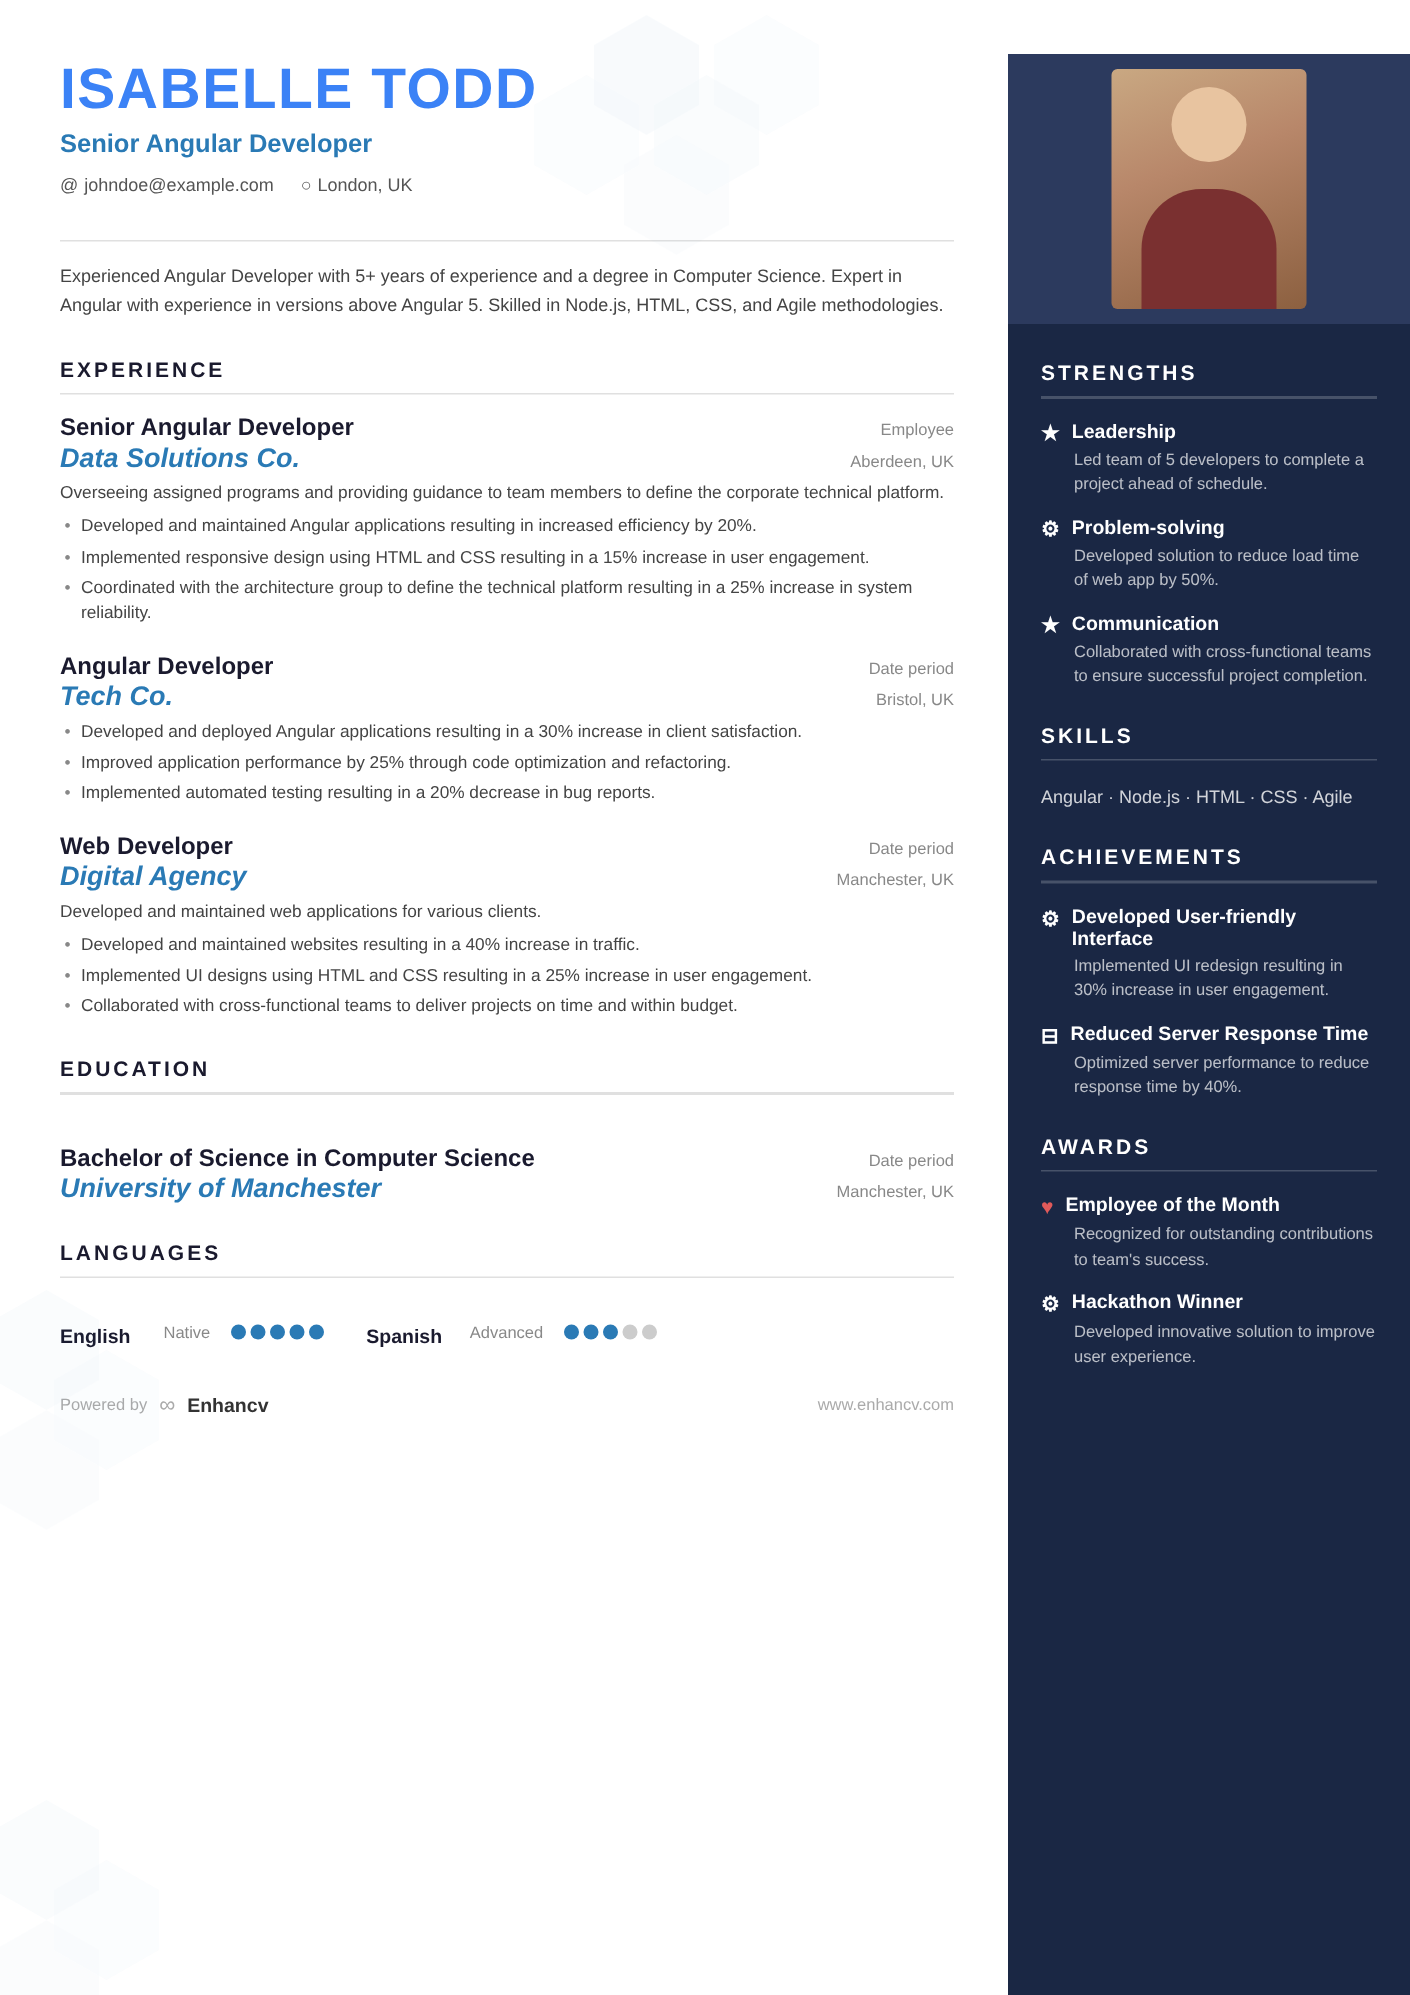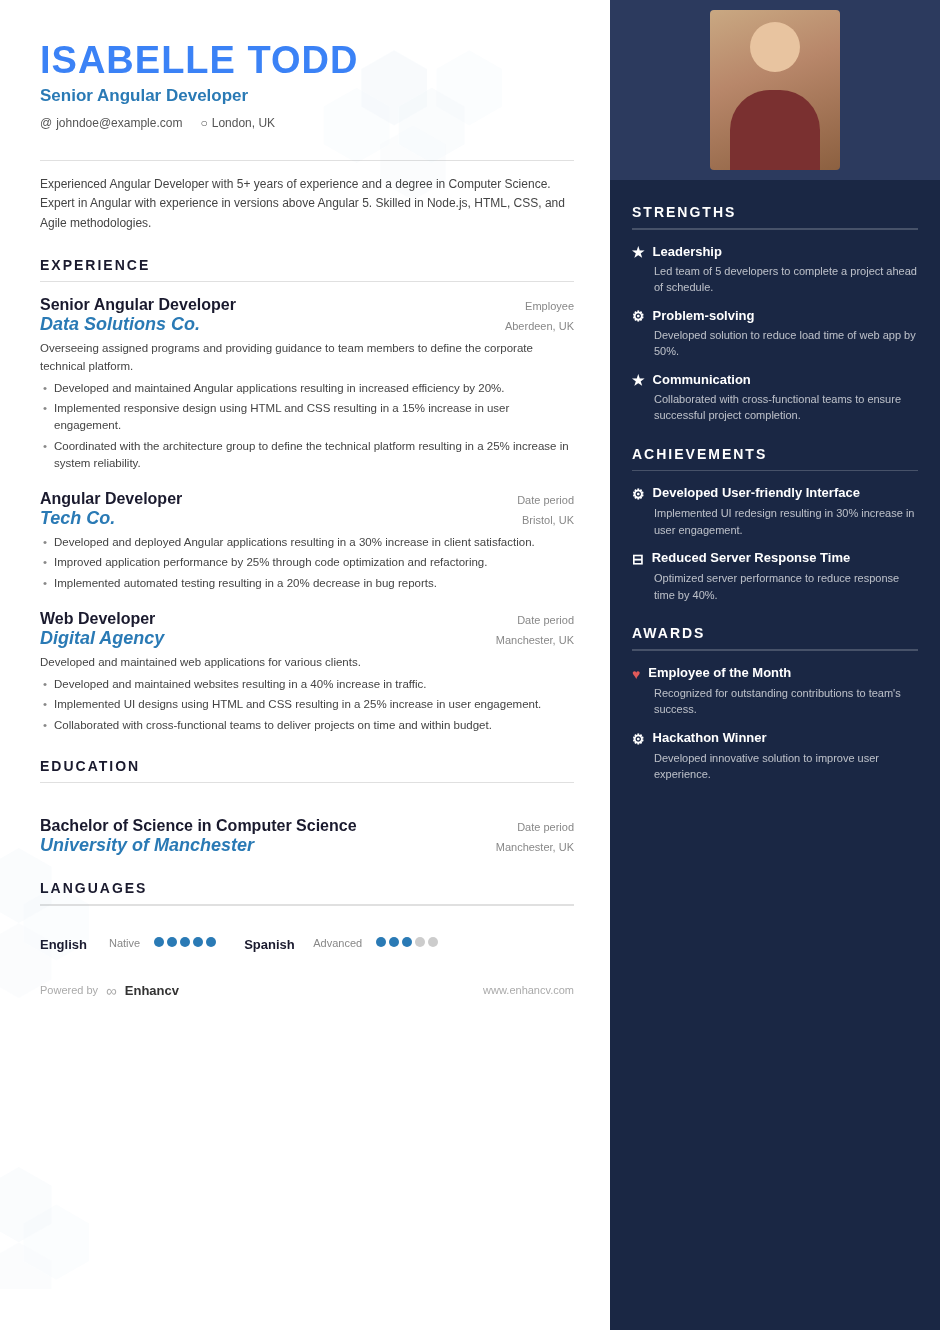--- a/index.html
+++ b/index.html
@@ -181,26 +181,27 @@
       color: #333;
     }
     .footer-url {
       margin-left: auto;
       font-size: 11px;
       color: #aaa;
     }
 
     
     .right-col {
-      width: 330px;
+      width: 268px;
       background: #1a2744;
       color: #fff;
       padding: 0 0 40px 0;
       display: flex;
       flex-direction: column;
+      margin-top: 36px;
     }
     .photo-area {
       width: 100%;
       height: 180px;
       background: #2c3a5e;
       display: flex;
       justify-content: center;
       align-items: center;
       overflow: hidden;
       position: relative;
@@ -515,20 +516,25 @@
 
         <div class="strength-item">
           <div class="strength-header">
             <span class="strength-icon">★</span>
             <span>Communication</span>
           </div>
           <div class="strength-desc">Collaborated with cross-functional teams to ensure successful project completion.</div>
         </div>
       </div>
 
+      <div class="right-section">
+        <div class="right-section-title">SKILLS</div>
+        <div class="right-divider"></div>
+        <div class="skills-text">Angular · Node.js · HTML · CSS · Agile</div>
+      </div>
 
       <div class="right-section">
         <div class="right-section-title">ACHIEVEMENTS</div>
         <div class="right-divider"></div>
 
         <div class="achievement-item">
           <div class="achievement-header">
             <span class="achievement-icon">⚙</span>
             <span>Developed User-friendly Interface</span>
           </div>

